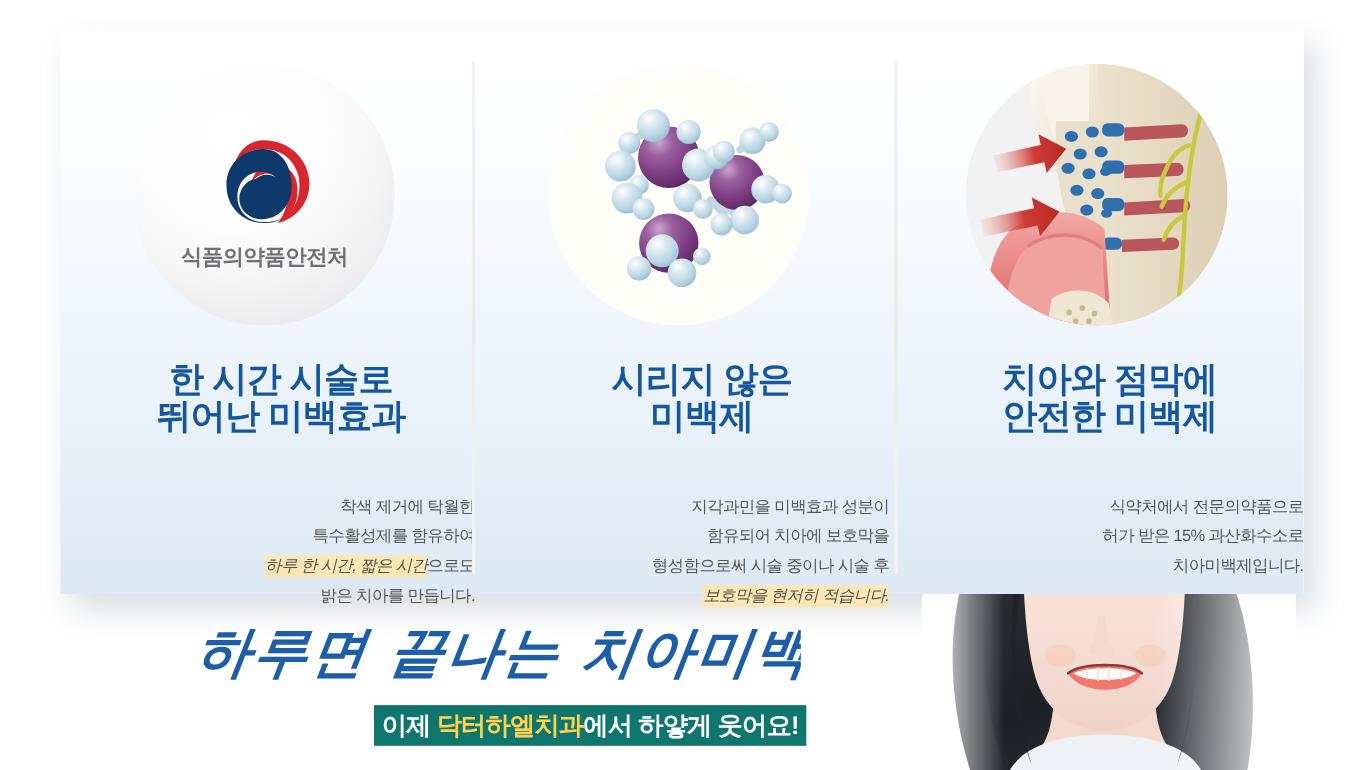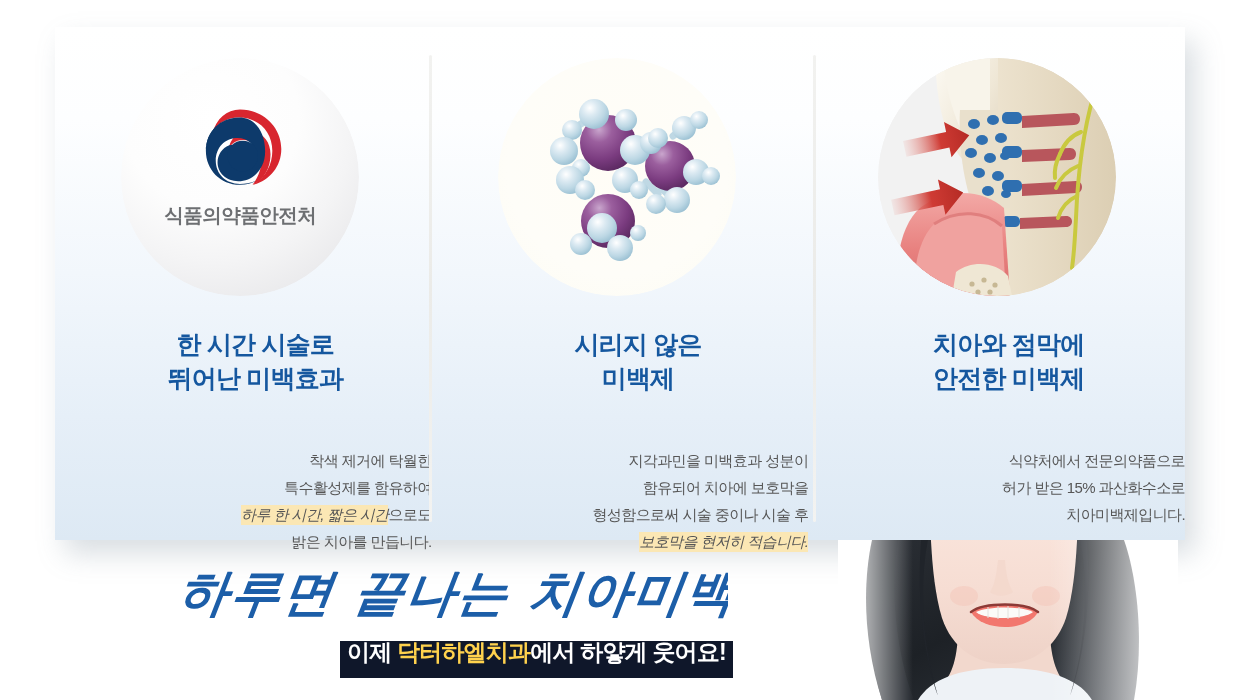--- a/index.html
+++ b/index.html
@@ -79,21 +79,21 @@
   .sphere {
     position: absolute;
     inset: 0;
     border-radius: 50%;
     background:
       radial-gradient(circle at 38% 26%, #ffffff 0%, #fdfdfd 38%, #f4f4f5 62%, #e9e9eb 84%, #e2e2e5 100%);
   }
   .logo-wrap {
     position: absolute;
     left: 0; right: 0;
-    top: 46px;
+    top: 64px;
     display: flex;
     flex-direction: column;
     align-items: center;
   }
   .mfds-mark { width: 108px; height: 88px; display: block; }
   .mfds-text {
     margin-top: 10px;
     font-size: 19.5px;
     font-weight: bold;
     letter-spacing: -0.5px;
@@ -117,21 +117,21 @@
     background: radial-gradient(circle at 30% 30%, #fbfbfb 0%, #f0f0f0 55%, #e4e4e4 100%);
   }
 
   
   .heading {
     position: absolute;
     top: 300px;
     left: 16px; right: 0;
     text-align: center;
     color: #15579f;
-    font-size: 25px;
+    font-size: 32px;
     font-weight: bold;
     line-height: 34px;
     letter-spacing: -0.8px;
     white-space: pre-line;
   }
   .col.c1 .heading { padding-left: 8px; }
   .col.c2 .heading { padding-left: 20px; }
   .col.c3 .heading { padding-left: 8px; }
 
   
@@ -164,23 +164,23 @@
   }
   .script-line svg { width: 100%; height: 100%; display: block; }
 
   
   .cta-banner {
     position: absolute;
     left: 340px;
     top: 641px;
     height: 37px;
     padding: 0 7px;
-    background: #0f172a;
+    background: #0f766e;
     display: flex;
-    align-items: flex-start;
+    align-items: center;
     box-sizing: border-box;
   }
   .cta-text {
     font-size: 23px;
     font-weight: bold;
     letter-spacing: -0.8px;
     color: #ffffff;
     white-space: nowrap;
     line-height: 1;
   }

